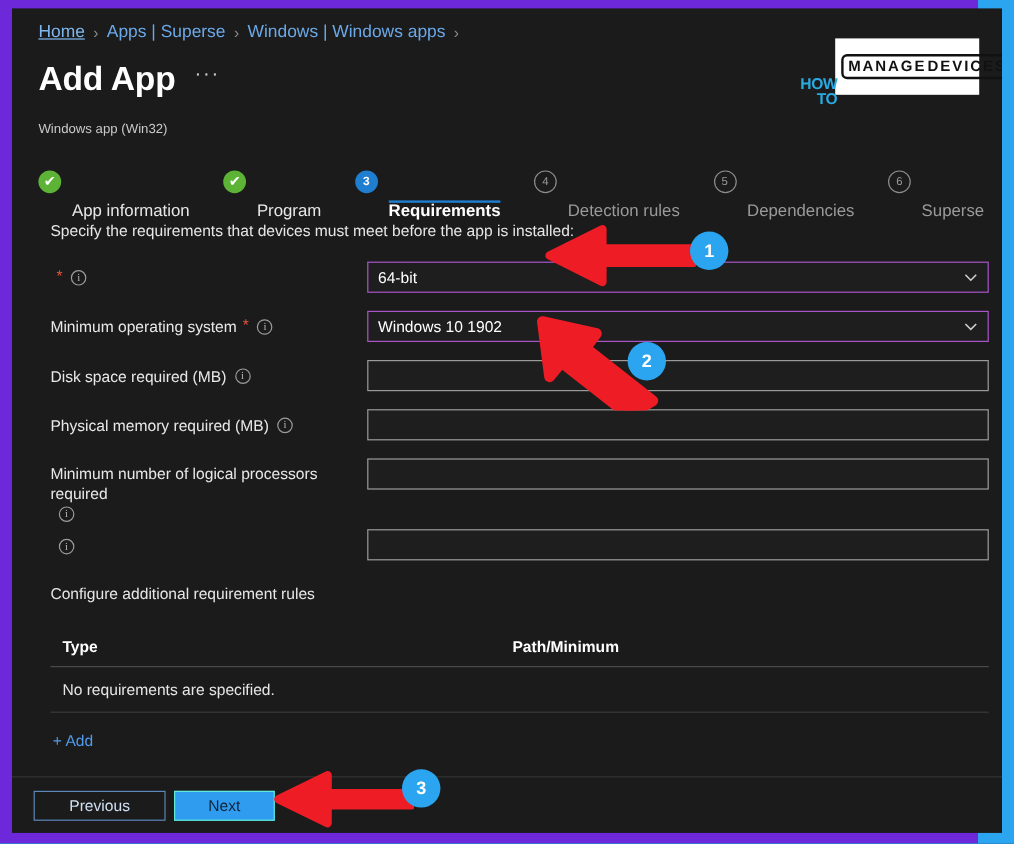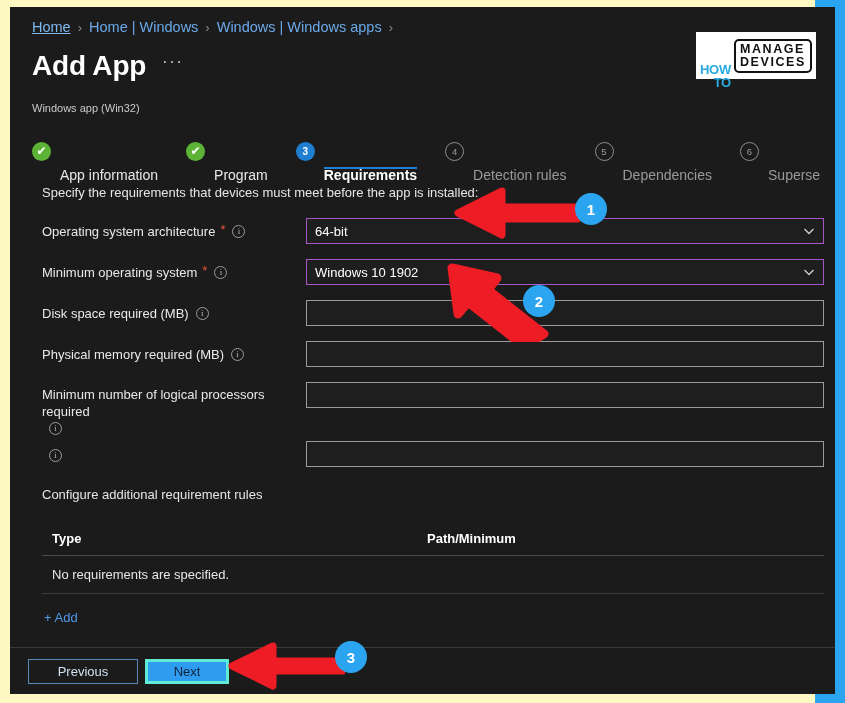--- a/index.html
+++ b/index.html
@@ -5,21 +5,21 @@
   * { box-sizing: border-box; margin: 0; padding: 0; }
   html, body {
     width: 845px; height: 703px;
     background: #2ba5f0;
     font-family: "Liberation Sans", sans-serif;
     overflow: hidden;
   }
   #screen {
     position: relative;
     width: 815px; height: 703px;
-    background: #fef9c3;
+    background: #6d28d9;
   }
   
   #panel {
     position: absolute;
     left: 10px; top: 7px;
     width: 825px; height: 687px;
     background: #1b1b1b;
     overflow: hidden;
   }
 
@@ -64,21 +64,21 @@
   .logo-inner { display: flex; align-items: center; gap: 3px; }
   .logo-howto {
     display: flex; flex-direction: column;
     align-items: flex-end; line-height: 1; margin-top: 40px;
   }
   .logo-how { color: #29abe2; font-weight: bold; font-size: 13px; letter-spacing: -0.3px;}
   .logo-to  { color: #29abe2; font-weight: bold; font-size: 13px; letter-spacing: -0.3px;}
   .logo-md {
     border: 2px solid #111; border-radius: 5px;
     padding: 2px 4px; line-height: 1;
-    display: flex; flex-direction: column; gap: 1px;
+    display: flex; flex-direction: row; gap: 1px;
   }
   .logo-manage, .logo-devices {
     color: #111; font-weight: bold; font-size: 12.5px;
     letter-spacing: 1.6px;
   }
 
   
   .steps {
     position: absolute; left: 22px; top: 126px;
     width: 830px; height: 40px;
@@ -189,21 +189,21 @@
     position: absolute; top: 11px; height: 25px;
     display: flex; align-items: center; justify-content: center;
     font-size: 13px; cursor: pointer;
   }
   .btn-prev {
     left: 18px; width: 110px;
     background: transparent; border: 1px solid #5b88b8; color: #cfe0f2;
   }
   .btn-next {
     left: 135px; width: 84px;
-    background: #2f9cf0; border: 3px solid #5eead4; color: #10243a; text-align: center;
+    background: #2f9cf0; border: 1px solid #5eead4; color: #10243a; text-align: center;
   }
 
   
   .anno { position: absolute; pointer-events: none; }
   .bubble {
     position: absolute;
     width: 32px; height: 32px; border-radius: 50%;
     background: #2ba5ef;
     display: flex; align-items: center; justify-content: center;
     color: #ffffff; font-size: 15px; font-weight: bold;
@@ -211,21 +211,21 @@
 </style>
 </head>
 <body>
 
 <div id="screen">
   <div id="panel">
 
     <div class="breadcrumb">
       <a class="crumb home">Home</a>
       <span class="crumb-sep">›</span>
-      <a class="crumb">Home | Windows</a>
+      <a class="crumb">Apps | Superse</a>
       <span class="crumb-sep">›</span>
       <a class="crumb">Windows | Windows apps</a>
       <span class="crumb-sep">›</span>
     </div>
 
     <div class="page-title">Add App</div>
     <div class="title-ellipsis">···</div>
     <div class="page-subtitle">Windows app (Win32)</div>
 
     <div class="logo">
@@ -264,21 +264,20 @@
       </div>
       <div class="step todo">
         <span class="step-badge badge-todo">6</span>
         <span class="step-label">Superse</span>
       </div>
     </div>
 
     <div class="intro">Specify the requirements that devices must meet before the app is installed:</div>
 
     <div class="field-label" style="top:216px">
-      <span>Operating system architecture</span>
       <span class="req-star">*</span>
       <span class="info-icon">i</span>
     </div>
     <div class="control dropdown" style="top:211px">
       <span class="control-value">64-bit</span>
       <svg class="chev" viewBox="0 0 12 12">
         <path d="M1.5 4 L6 8.5 L10.5 4" fill="none" stroke="#cfcfcf" stroke-width="1.3"></path>
       </svg>
     </div>
 

